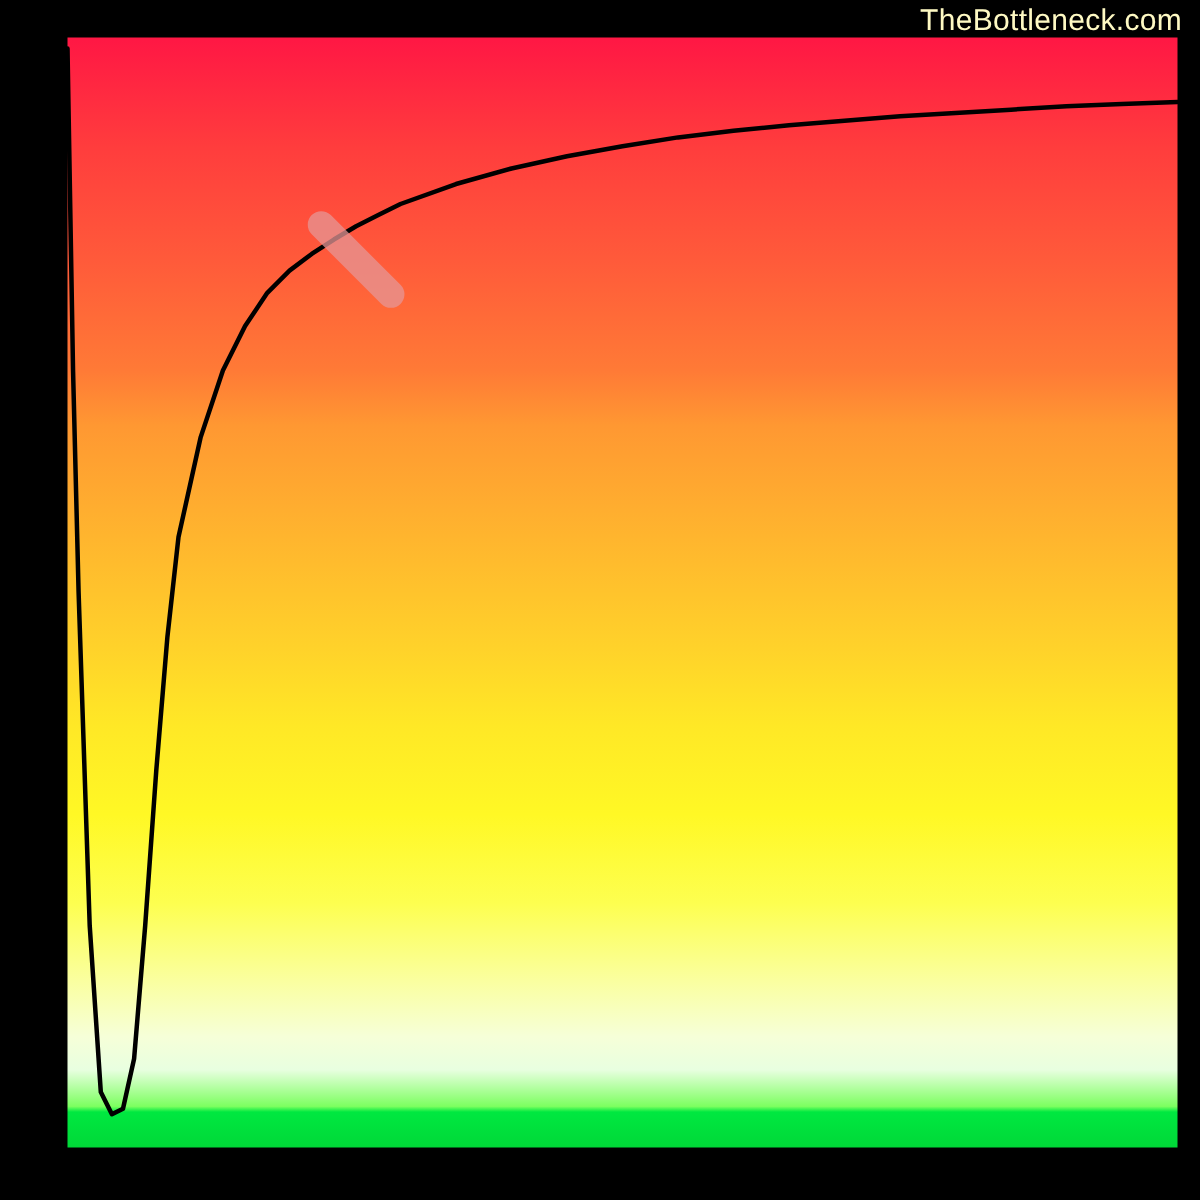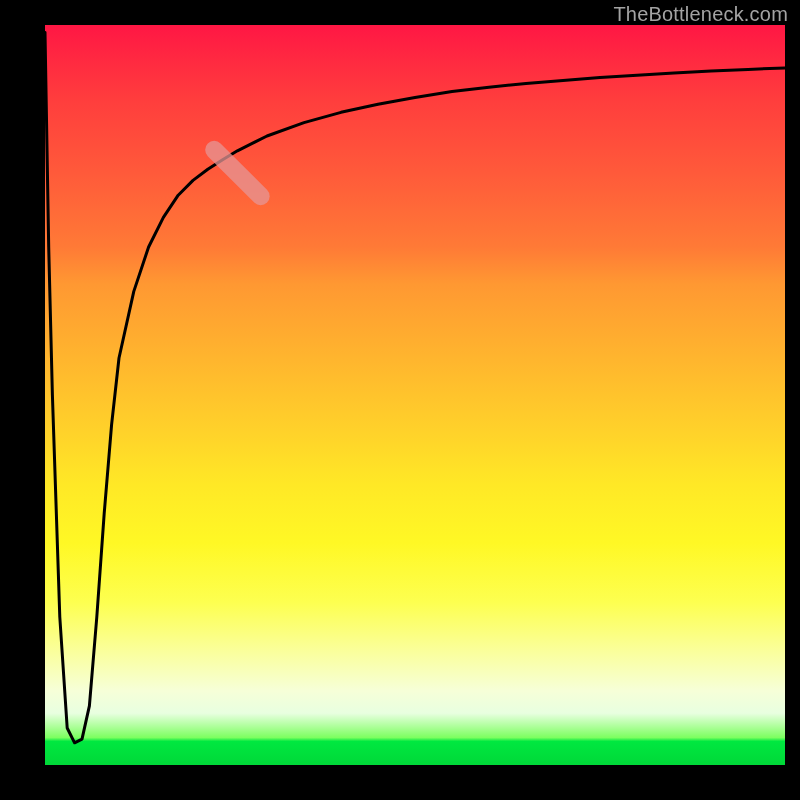--- a/index.html
+++ b/index.html
@@ -46,21 +46,21 @@
     left: 0;
     top: 0;
     width: 740px;
     height: 740px;
     overflow: visible;
   }
   .attribution {
     position: absolute;
     top: 3px;
     right: 12px;
-    color: #a3a3a3;
+    color: #fef9c3;
     font-size: 20px;
     letter-spacing: 0.2px;
   }
 </style>
 </head>
 <body>
 
 <div class="frame">
 
   <div class="attribution">TheBottleneck.com</div>

